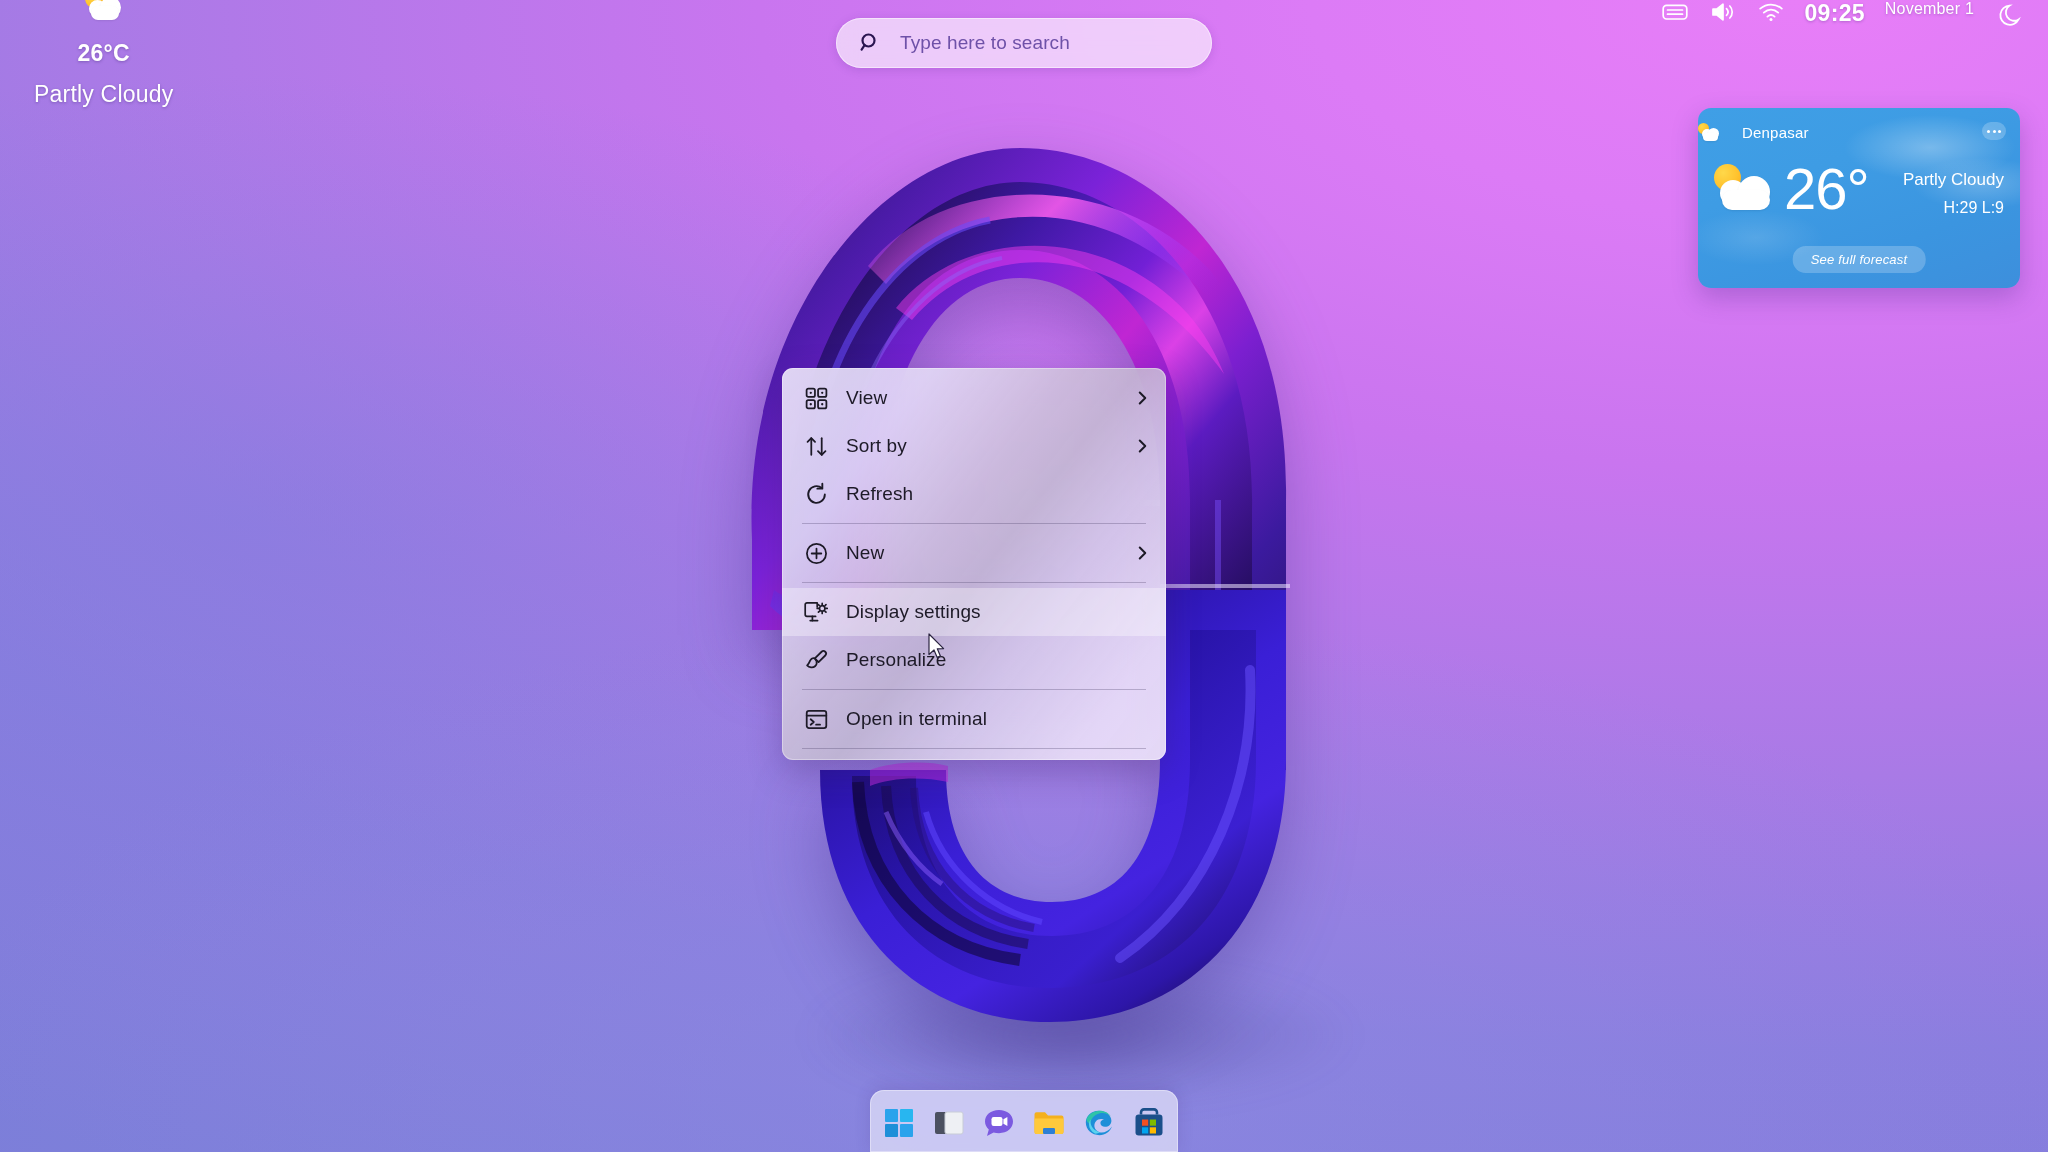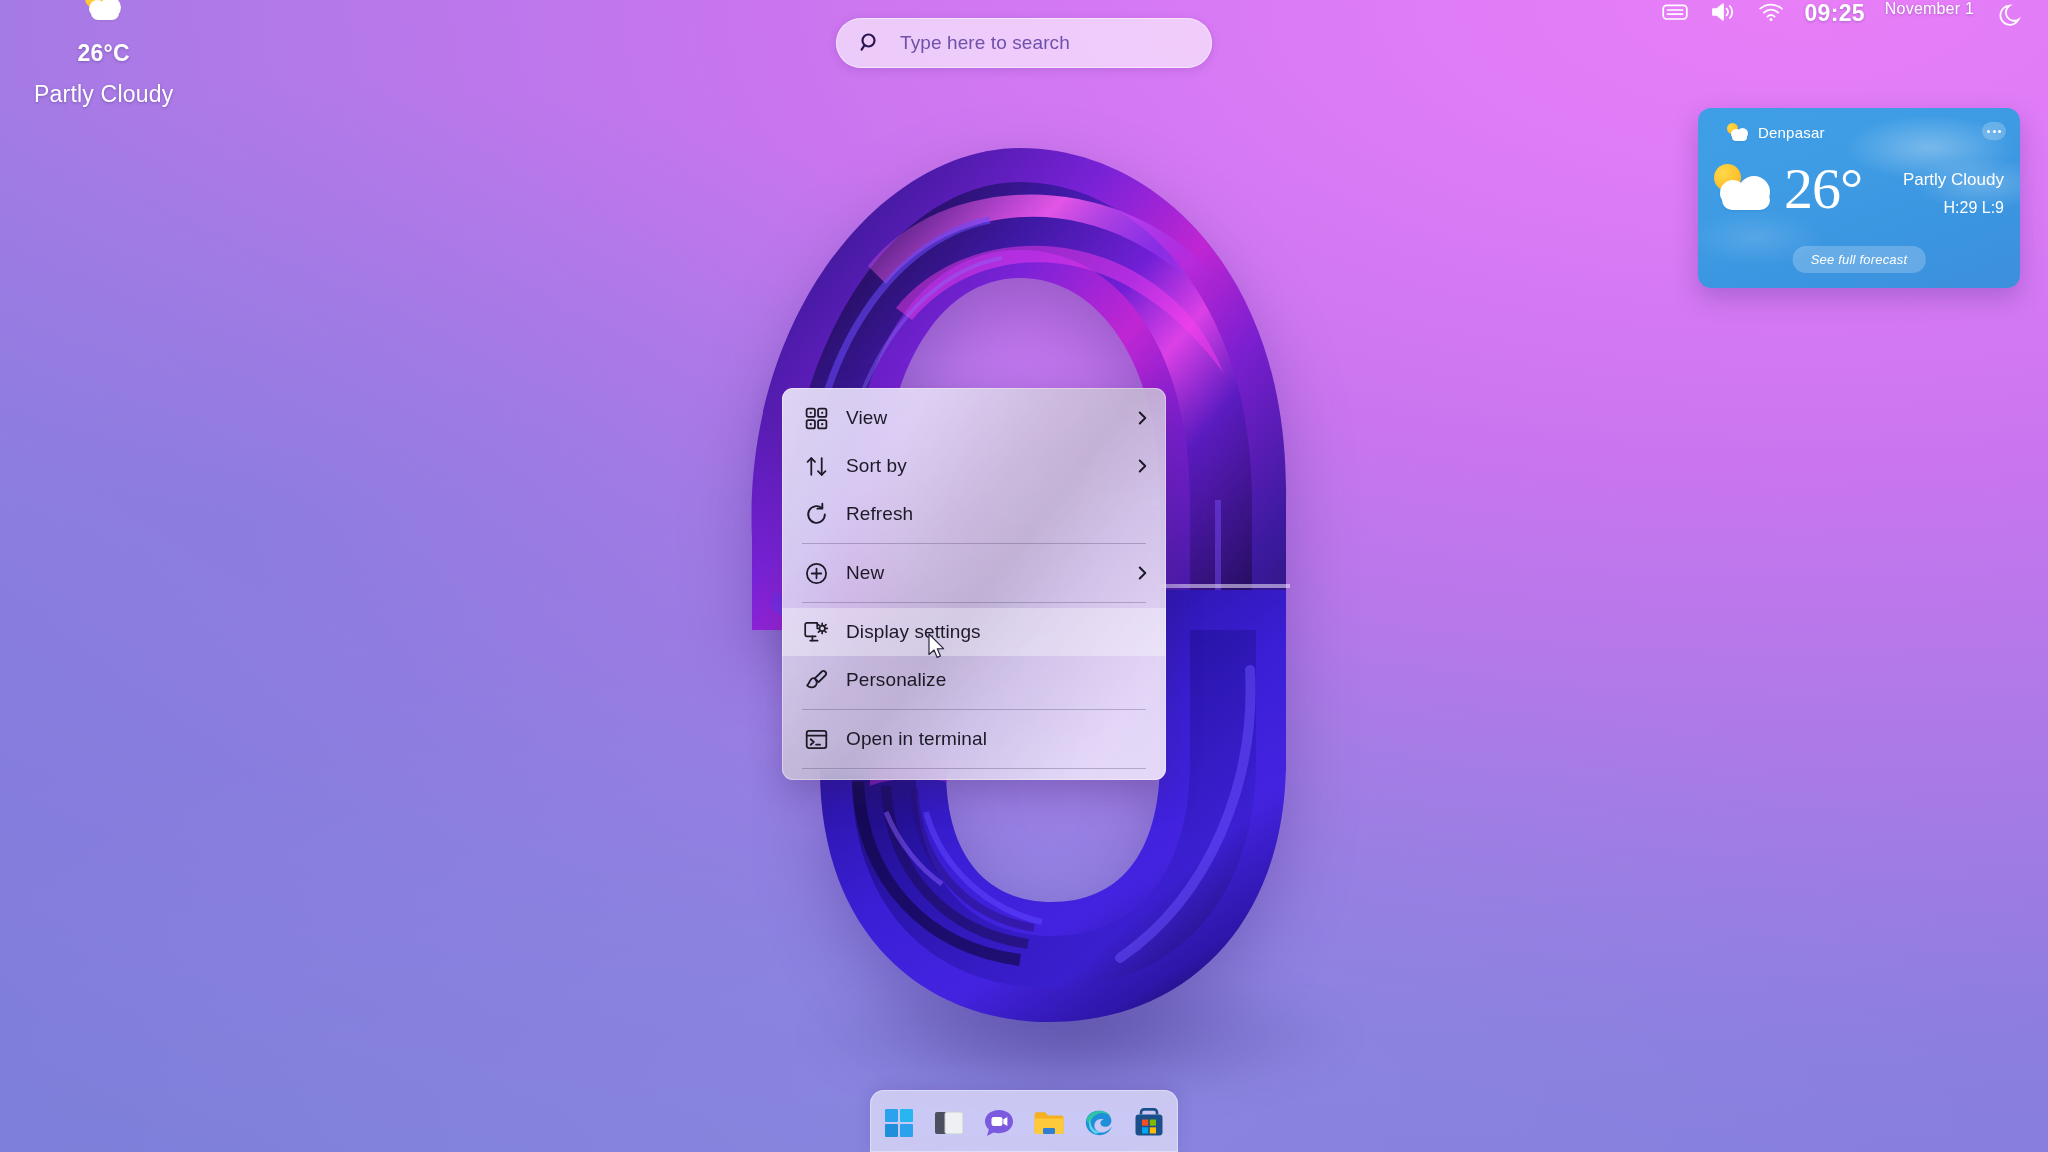--- a/index.html
+++ b/index.html
@@ -78,29 +78,29 @@
     background:linear-gradient(160deg,#3f9fe6 0%,#3e9ce4 35%,#3b95e0 70%,#3d8fdc 100%);
     box-shadow:0 10px 26px rgba(60,40,130,.28);
   }
   #wcard .clouds{
     position:absolute; inset:0;
     background:
       radial-gradient(38% 26% at 72% 22%, rgba(255,255,255,.30) 0%, rgba(255,255,255,0) 70%),
       radial-gradient(30% 20% at 88% 42%, rgba(255,255,255,.22) 0%, rgba(255,255,255,0) 72%),
       radial-gradient(30% 22% at 18% 72%, rgba(255,255,255,.13) 0%, rgba(255,255,255,0) 70%);
   }
-  #wcard .wc-head{ position:absolute; left:29px; top:13px; display:flex; align-items:center; gap:9px; }
+  #wcard .wc-head{ position:absolute; left:0; top:13px; display:flex; align-items:center; gap:22px; }
   #wcard .wc-head .mini{ width:22px; height:22px; position:relative; }
   #wcard .wc-city{ font-size:15px; font-weight:400; letter-spacing:.2px; }
   #wcard .wc-dots{
     position:absolute; right:14px; top:14px; width:24px; height:18px; border-radius:9px;
     background:rgba(255,255,255,.22); display:flex; align-items:center; justify-content:center; gap:2.5px;
   }
   #wcard .wc-dots i{ width:3px; height:3px; border-radius:50%; background:#fff; display:block; }
-  #wcard .wc-main{ position:absolute; left:14px; top:52px; display:flex; align-items:flex-start;font-family:Liberation Serif, serif; }
+  #wcard .wc-main{ position:absolute; left:14px; top:52px; display:flex; align-items:flex-start; }
   #wcard .wc-big-ico{ width:66px; height:58px; position:relative; flex:none; }
   #wcard .wc-temp{ font-size:58px; font-weight:300; line-height:58px; letter-spacing:-1px; margin-left:6px; }
   #wcard .wc-right{ position:absolute; right:16px; top:62px; text-align:right; }
   #wcard .wc-cond{ font-size:17px; font-weight:400; }
   #wcard .wc-hl{ font-size:16px; font-weight:400; margin-top:9px; }
   #wcard .wc-btn{
     position:absolute; left:50%; transform:translateX(-50%); bottom:15px;
     padding:6px 18px; border-radius:13px; background:rgba(255,255,255,.22);
     font-size:13px; letter-spacing:.2px; cursor:pointer;font-style:italic;
   }
@@ -112,21 +112,20 @@
     background:linear-gradient(128deg,
         rgba(233,226,247,.93) 0%,
         rgba(226,219,243,.90) 22%,
         rgba(205,196,216,.86) 42%,
         rgba(196,189,206,.85) 52%,
         rgba(214,205,230,.88) 66%,
         rgba(232,222,246,.92) 86%,
         rgba(236,226,248,.93) 100%);
     box-shadow:0 12px 34px rgba(55,30,100,.30), inset 0 0 0 1px rgba(255,255,255,.34);
     backdrop-filter:blur(22px) saturate(1.3);
-    margin-top:20px;
   }
   #ctx .ctx-item{
     height:48px; display:flex; align-items:center; position:relative;
     padding:0 18px 0 20px; cursor:default;
   }
   #ctx .ctx-item.hovered{ background:rgba(255,255,255,.34); }
   #ctx .ctx-ico{ width:28px; height:28px; flex:none; display:flex; align-items:center; justify-content:center; margin-right:16px; }
   #ctx .ctx-label{ font-size:19px; color:#1d1a27; letter-spacing:.1px; flex:1; }
   #ctx .ctx-accel{ font-size:15px; color:#4a5e88; letter-spacing:.1px; }
   #ctx .ctx-sub{ width:11px; height:18px; flex:none; display:flex; align-items:center; justify-content:center; }

